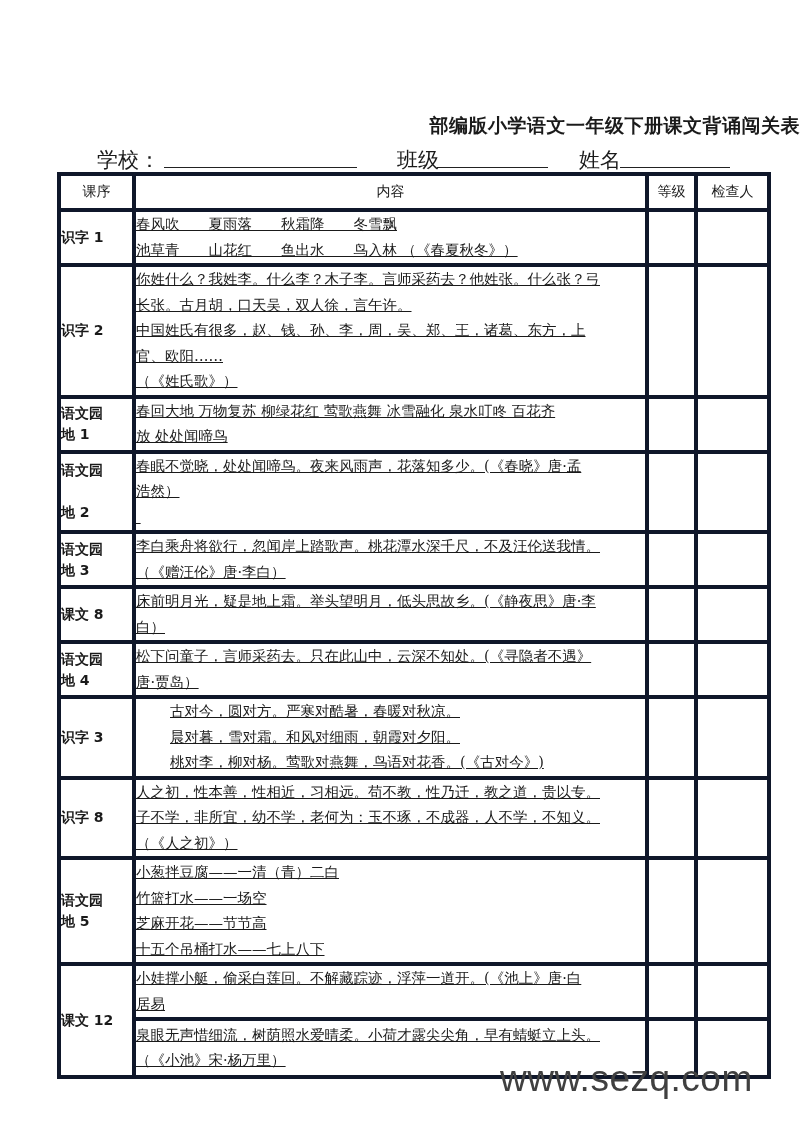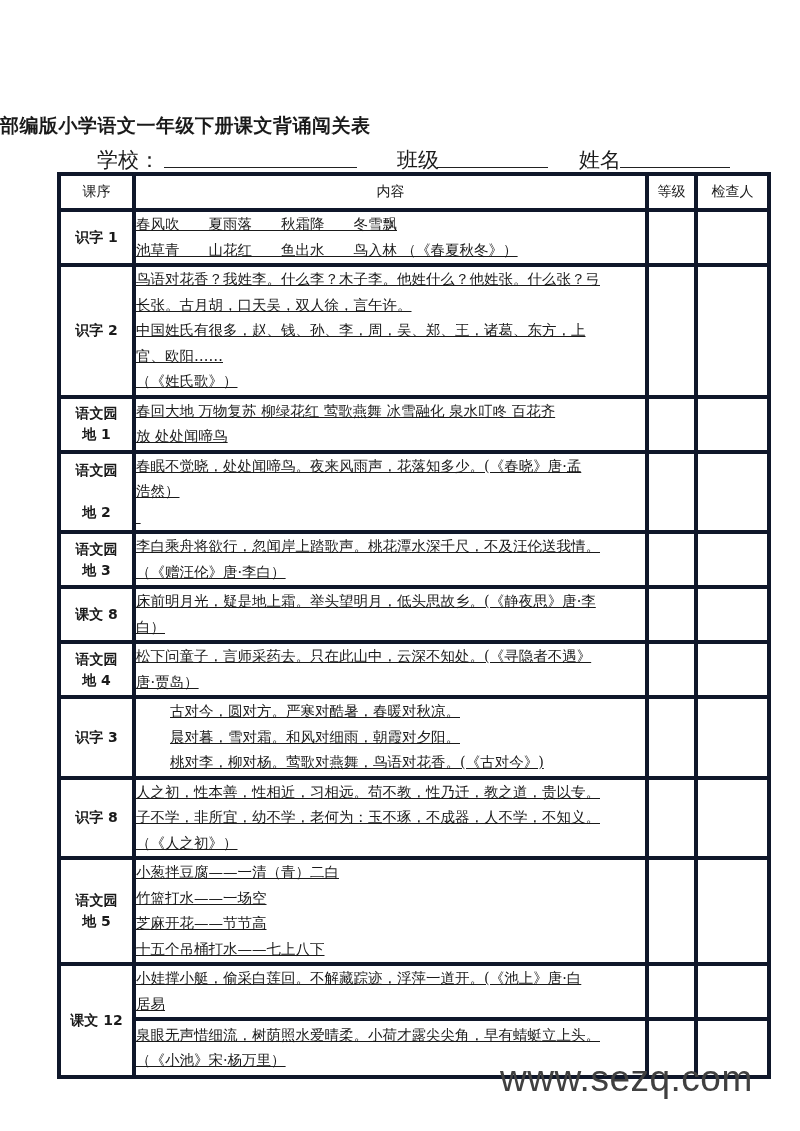--- a/index.html
+++ b/index.html
@@ -1,28 +1,28 @@
 <!DOCTYPE html>
 <html><head>
 <meta charset="utf-8">
 <style>
   html, body { margin: 0; padding: 0; background: #ffffff; }
   body { width: 800px; height: 1131px; position: relative; overflow: hidden;
          font-family: "Liberation Serif", "DejaVu Serif", serif; color: #1a1a1a; }
-  .title { position: absolute; left: 0; width: 800px; top: 113px; text-align: left;
+  .title { position: absolute; left: 0; width: 800px; top: 113px; text-align: right;
            font-family: "DejaVu Sans", sans-serif; font-weight: bold; font-size: 19px; letter-spacing: 0.5px; }
   .meta { position: absolute; top: 146px; left: 97px; width: 680px; height: 28px;
           font-family: "DejaVu Serif", serif; font-size: 21px; }
   .meta span { position: absolute; top: 0; }
   .line { position: absolute; top: 21px; border-bottom: 1px solid #222; height: 0; }
   table.main { position: absolute; left: 57px; top: 172px; width: 710px;
                border-collapse: collapse; table-layout: fixed; }
   table.main td, table.main th { border: 4px solid #0f172a; padding: 0; vertical-align: middle; }
   th { font-family: "DejaVu Sans", sans-serif; font-weight: normal; font-size: 14px; height: 32px; }
-  td.seq { text-align: center; font-family: "DejaVu Sans", sans-serif; font-weight: bold; font-size: 14px; line-height: 21px; }
+  td.seq { text-align: left; font-family: "DejaVu Sans", sans-serif; font-weight: bold; font-size: 14px; line-height: 21px; }
   td.content { padding: 0 8px 0 9px; font-size: 14.5px; line-height: 25.5px; font-family: "DejaVu Serif", serif; text-decoration: underline; }
   td.content .ln { display: block; white-space: nowrap; }
   td.content .indent { padding-left: 34px; }
   .watermark { position: absolute; left: 500px; top: 1058px; font-family: "Liberation Sans", sans-serif;
                font-size: 37px; color: #404040; letter-spacing: 0.5px; }
 </style>
 </head>
 <body>
 
 <div class="title">部编版小学语文一年级下册课文背诵闯关表</div>
@@ -57,21 +57,21 @@
         <td class="content">
           <span class="ln">春风吹　　夏雨落　　秋霜降　　冬雪飘</span>
           <span class="ln">池草青　　山花红　　鱼出水　　鸟入林 （《春夏秋冬》）</span>
         </td>
         <td></td>
         <td></td>
       </tr>
       <tr style="height:127px">
         <td class="seq"><span>识字 2</span></td>
         <td class="content">
-          <span class="ln">鸟语对花香？我姓李。什么李？木子李。他姓什么？他姓张。什么张？弓</span>
+          <span class="ln">你姓什么？我姓李。什么李？木子李。言师采药去？他姓张。什么张？弓</span>
           <span class="ln">长张。古月胡，口天吴，双人徐，言午许。</span>
           <span class="ln">中国姓氏有很多，赵、钱、孙、李，周，吴、郑、王，诸葛、东方，上</span>
           <span class="ln">官、欧阳……</span>
           <span class="ln">（《姓氏歌》）</span>
         </td>
         <td></td>
         <td></td>
       </tr>
       <tr style="height:52px">
         <td class="seq">

